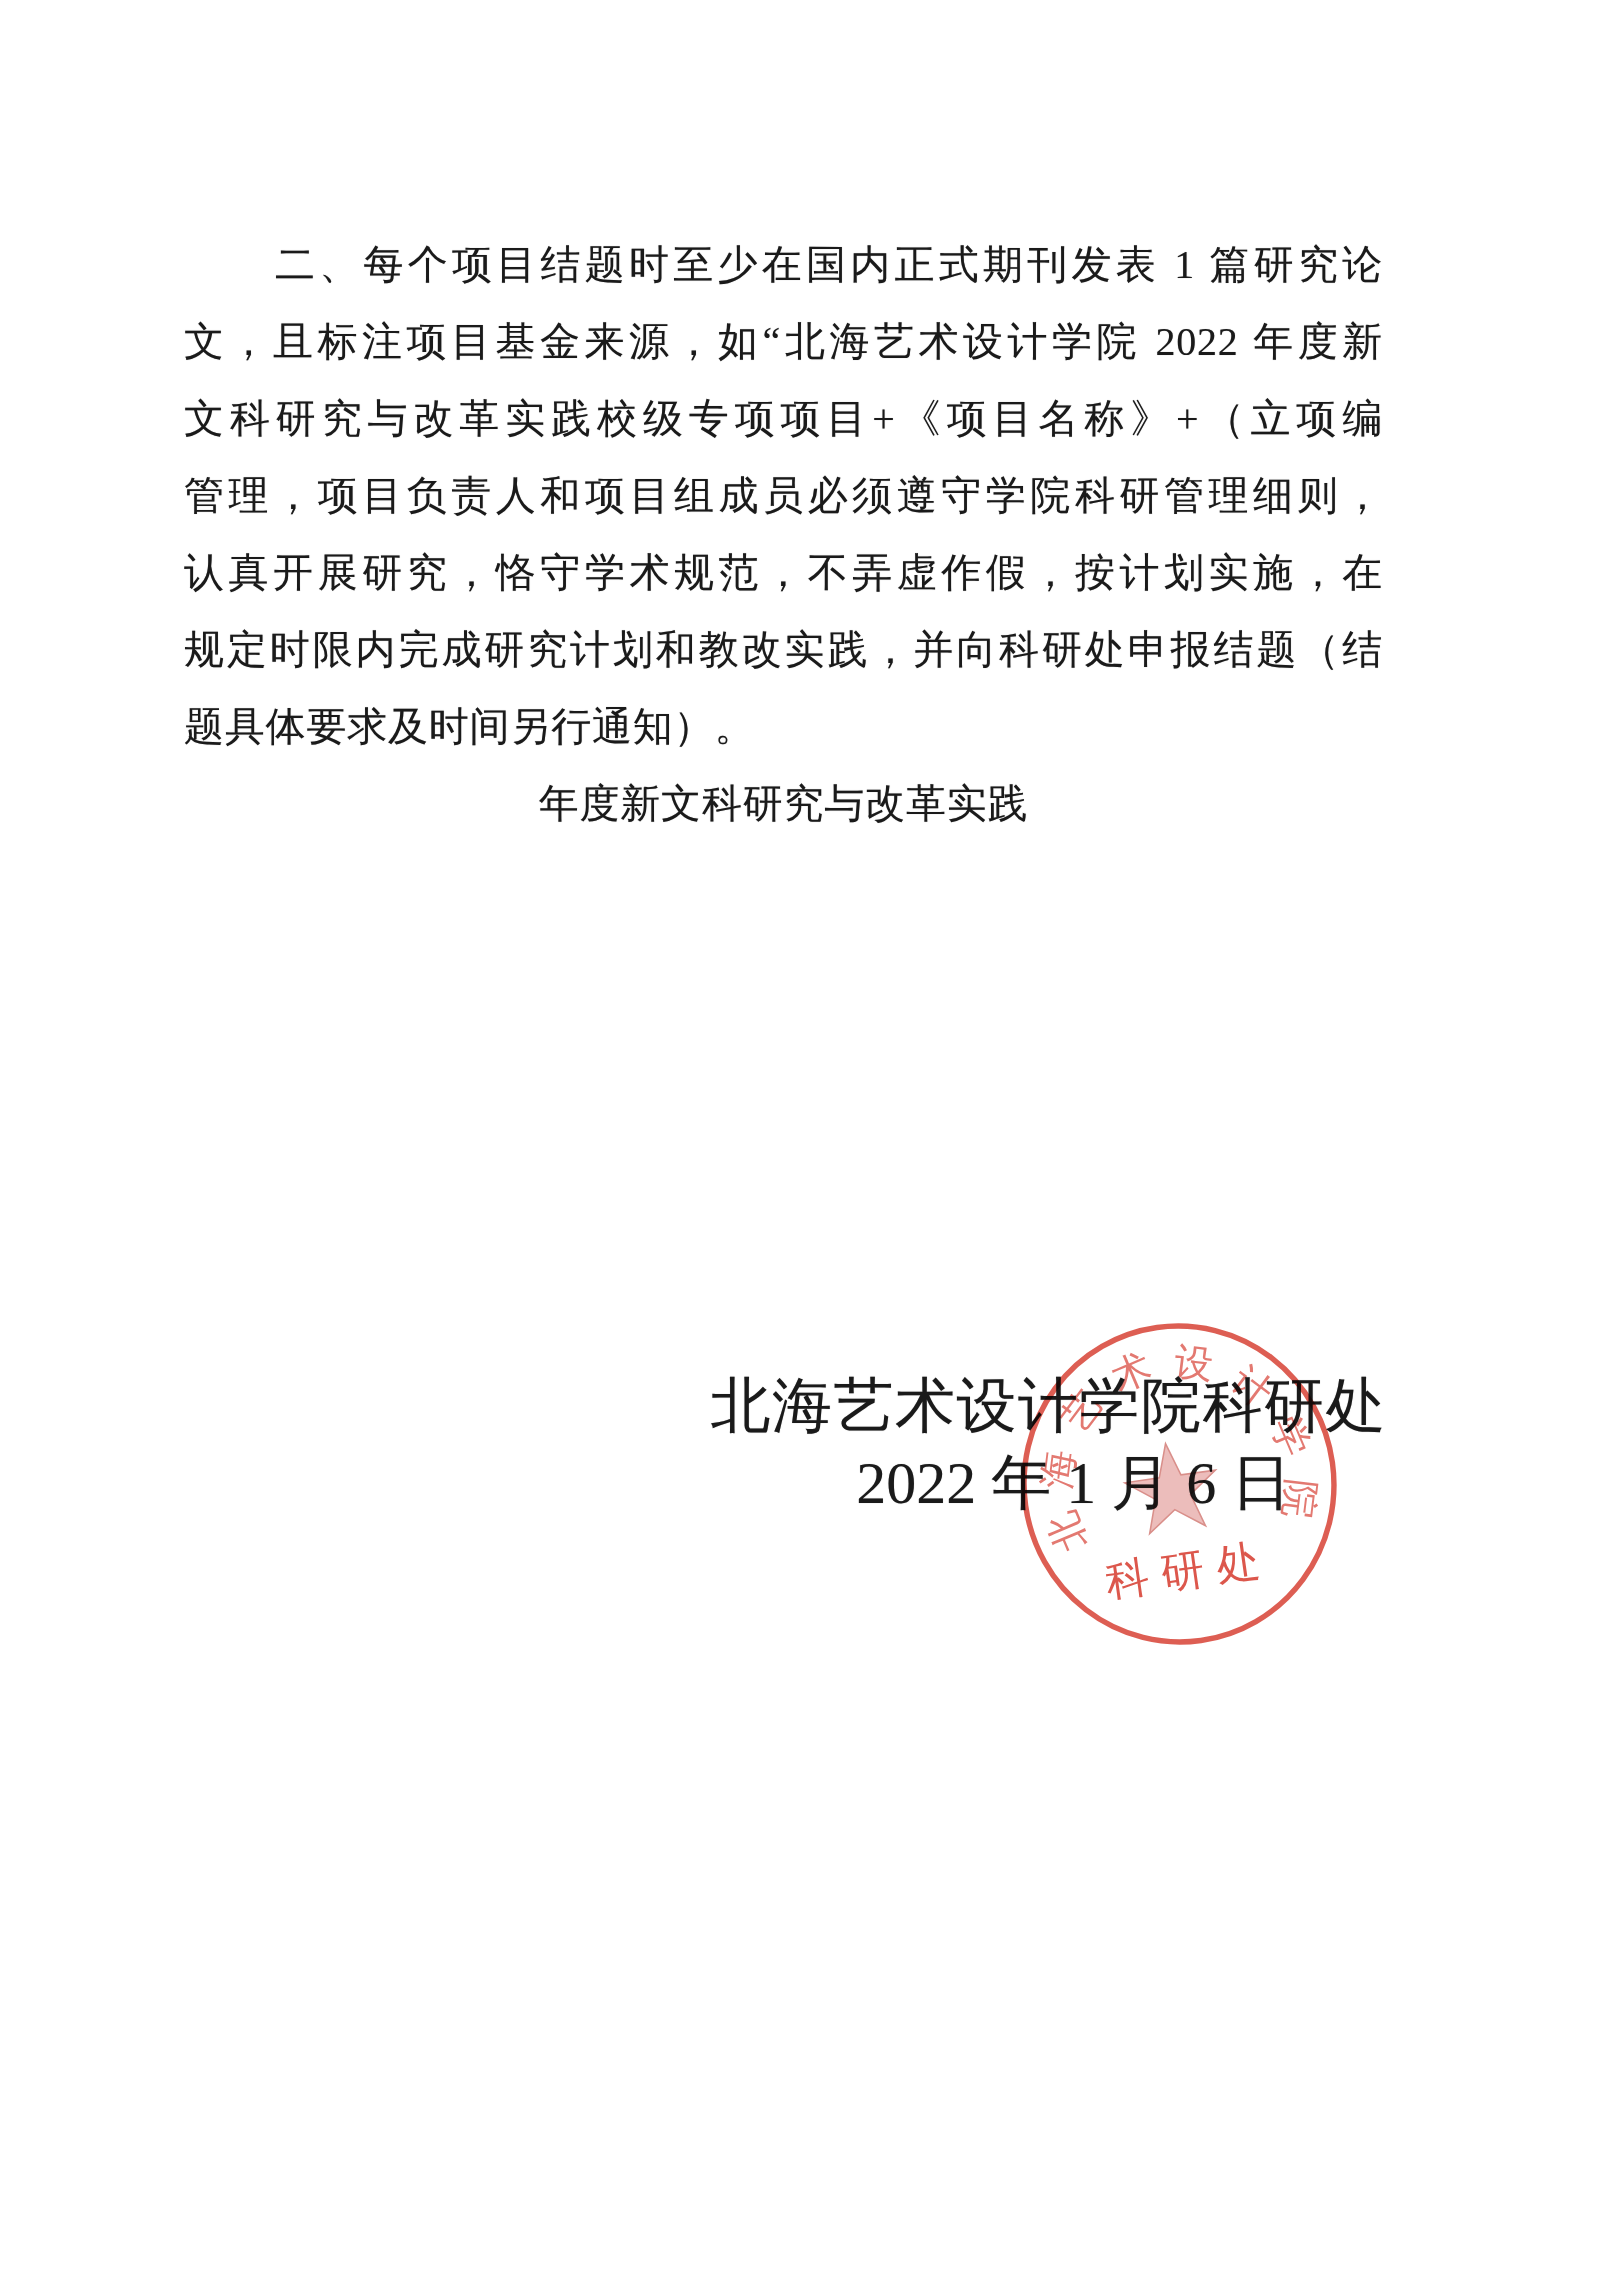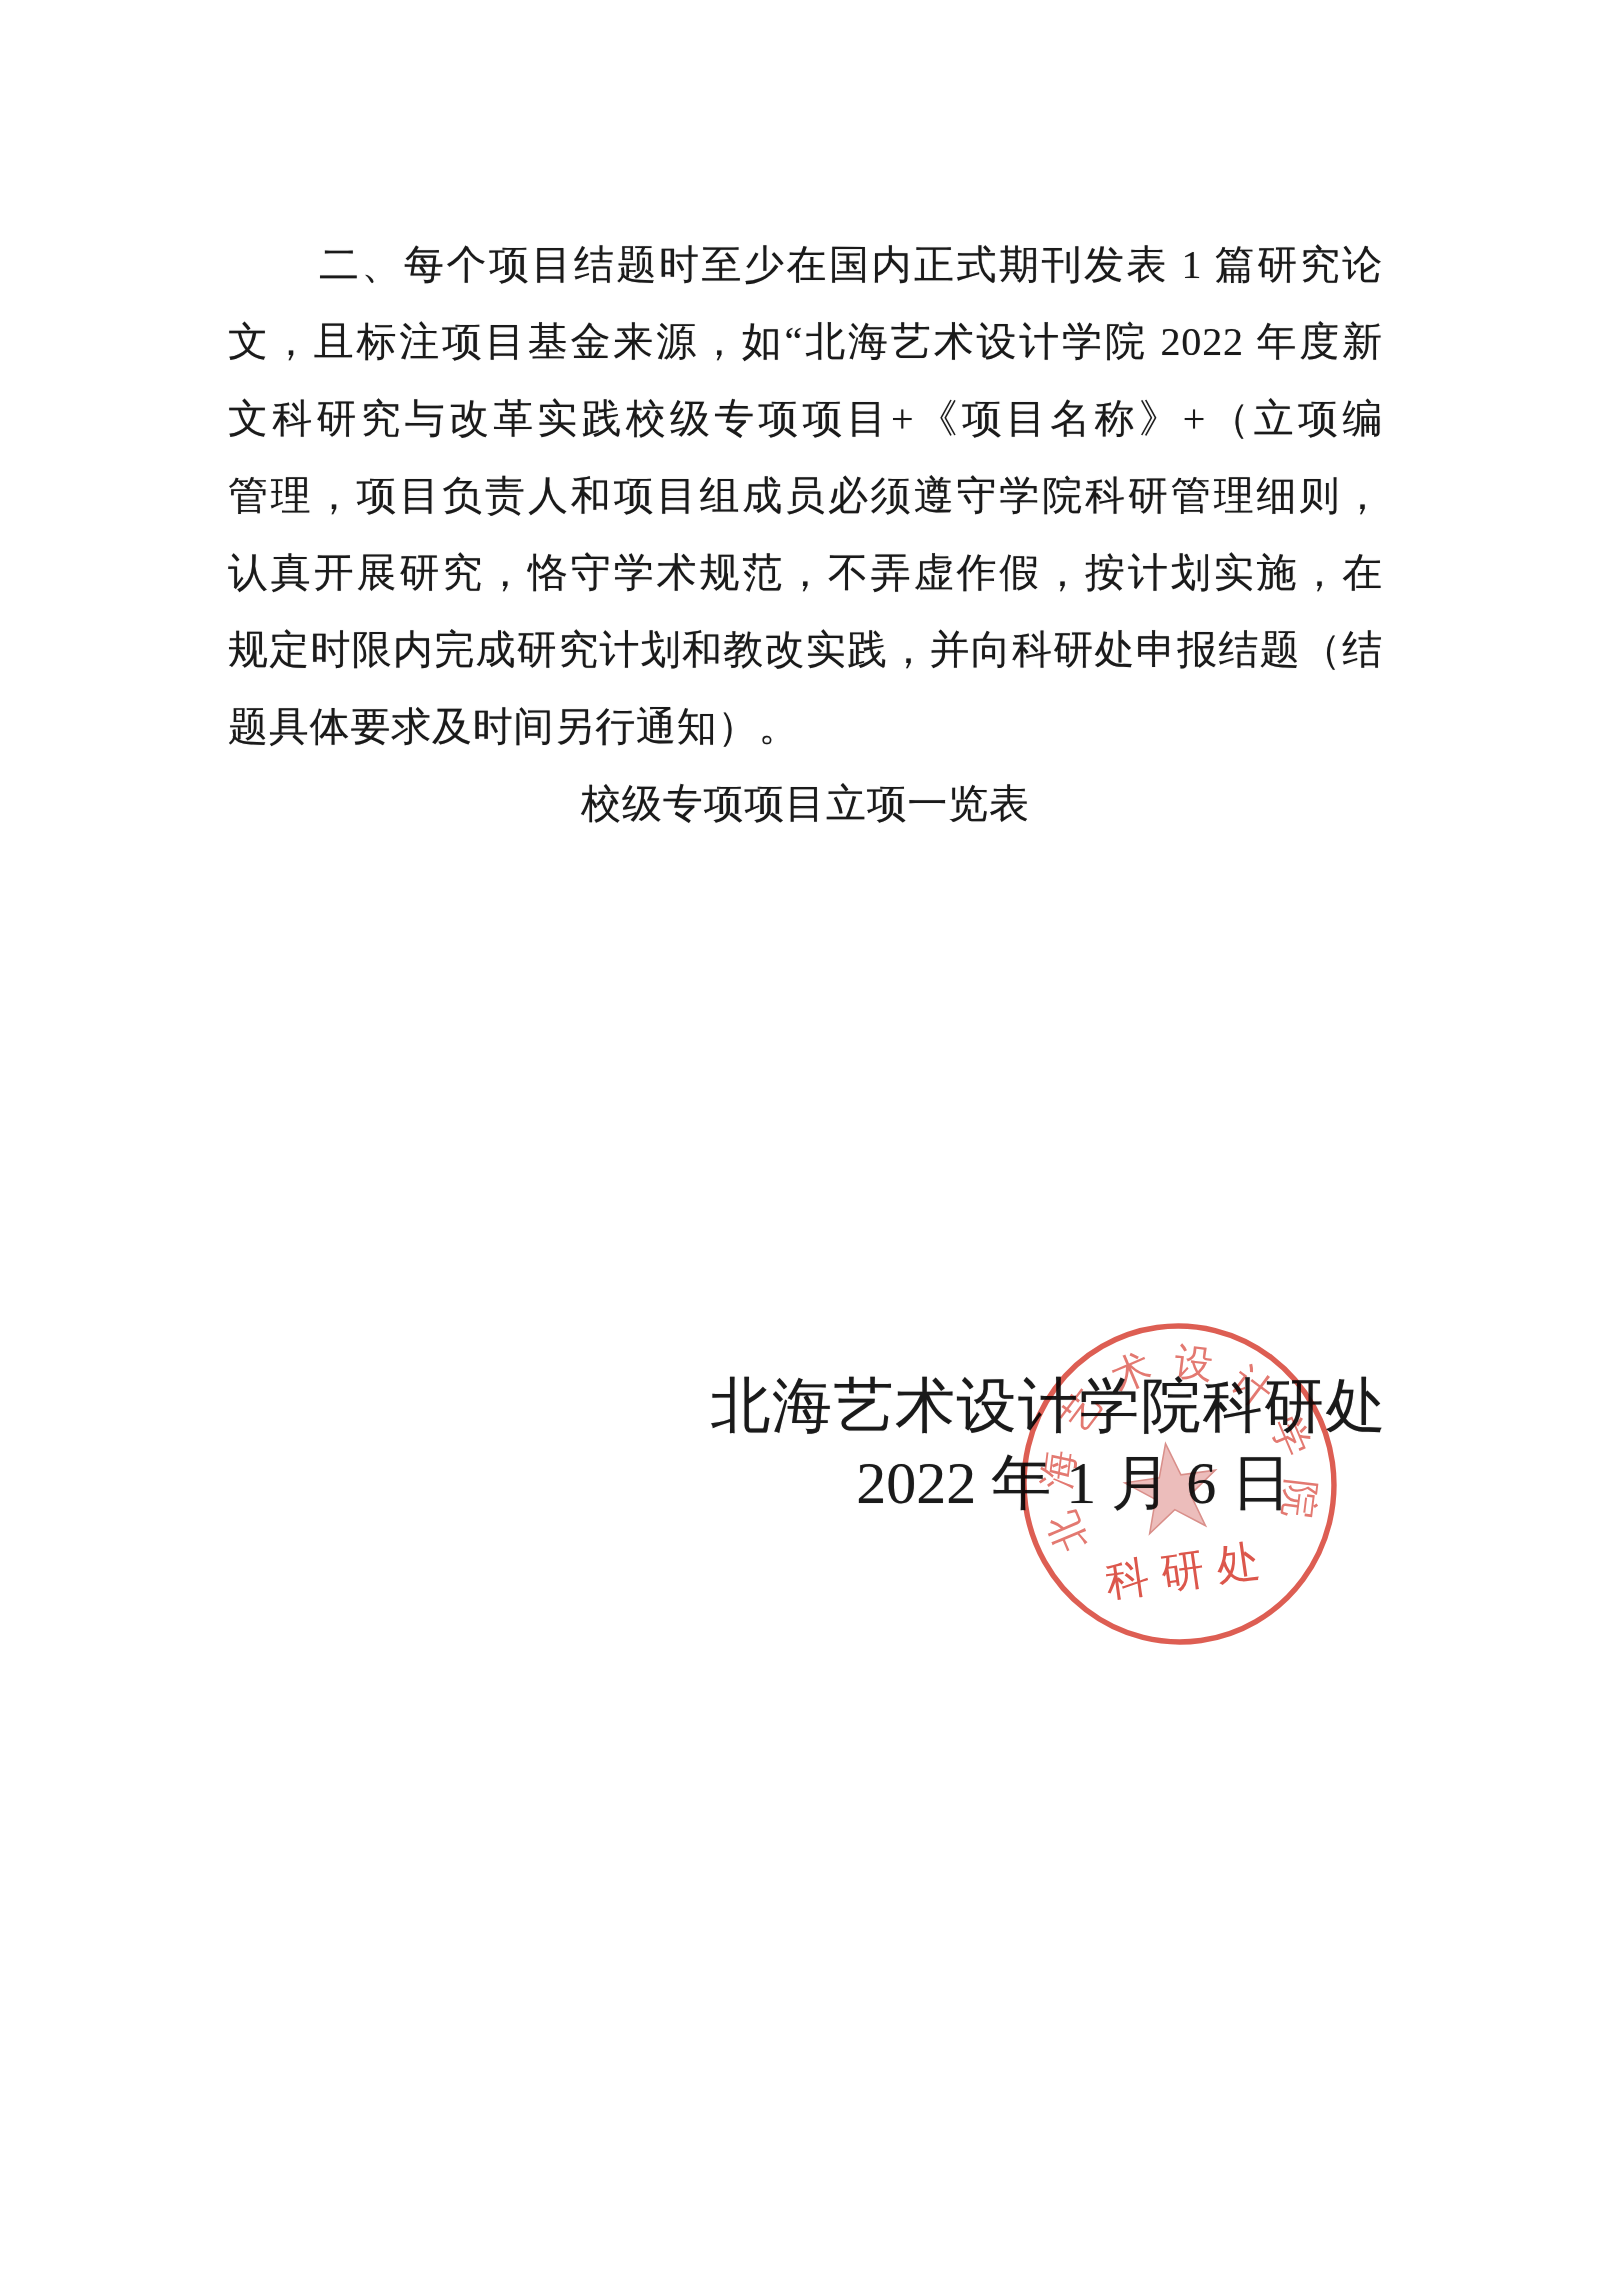--- a/index.html
+++ b/index.html
@@ -20,21 +20,21 @@
   .page{position:absolute;inset:0;}
   
   .text-col{
     position:absolute;
     left:184px;top:226px;width:1199px;
     font-size:40px;
     line-height:77px;
     letter-spacing:0.8px;
     text-shadow:0 0 0.8px rgba(20,20,20,.45);
   }
-  .line{height:77px;overflow:hidden;margin-left:44px;}
+  .line{height:77px;overflow:hidden;}
   .just{text-align:justify;text-align-last:justify;}
   .indent{text-indent:91px;}
   .plain{text-align:left;}
   .center{text-align:center;text-align-last:center;}
   
   .signature{
     position:absolute;
     top:1368px;right:237px;
     font-size:60px;
     line-height:77px;
@@ -86,21 +86,21 @@
 <div class="page">
 
   <div class="text-col">
     <div class="line just indent">二、每个项目结题时至少在国内正式期刊发表 1 篇研究论</div>
     <div class="line just">文，且标注项目基金来源，如“北海艺术设计学院 2022 年度新</div>
     <div class="line just">文科研究与改革实践校级专项项目+《项目名称》+（立项编号）”。</div>
     <div class="line just">管理，项目负责人和项目组成员必须遵守学院科研管理细则，</div>
     <div class="line just">认真开展研究，恪守学术规范，不弄虚作假，按计划实施，在</div>
     <div class="line just">规定时限内完成研究计划和教改实践，并向科研处申报结题（结</div>
     <div class="line plain">题具体要求及时间另行通知）。</div>
-    <div class="line center">校级专项项目立项一览表</div>
+    <div class="line center">年度新文科研究与改革实践</div>
   </div>
 
   <div class="signature">
     <div class="sig-org">北海艺术设计学院科研处</div>
     <div class="sig-date">2022 年 1 月 6 日</div>
   </div>
 
   <svg class="stamp" viewBox="0 0 470 470" width="364" height="364" xmlns="http://www.w3.org/2000/svg">
     <g transform="rotate(-8 235 235)">
       <ellipse class="seal-ring" cx="235" cy="235" rx="200" ry="204"></ellipse>

